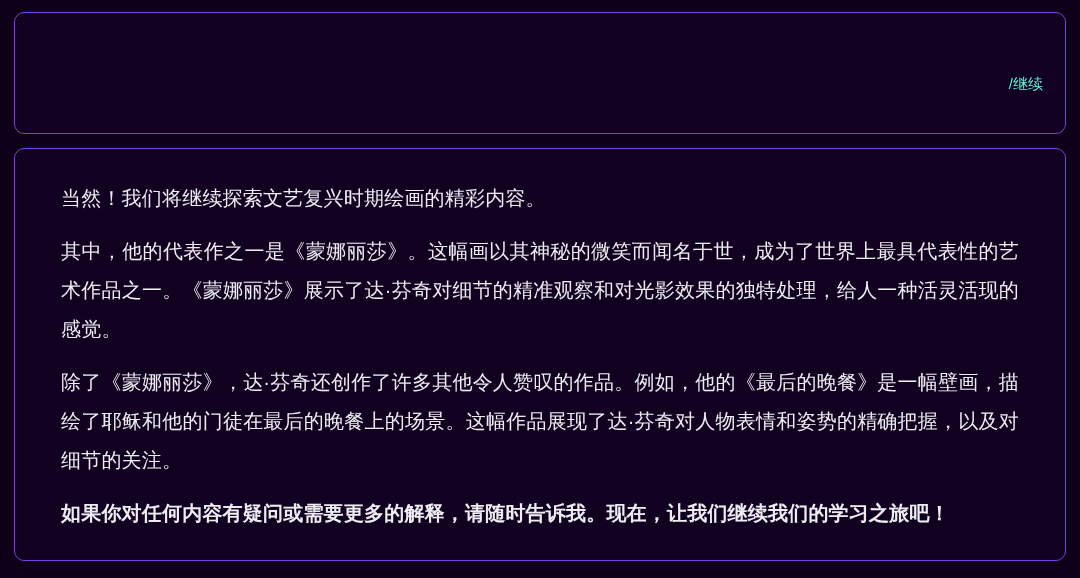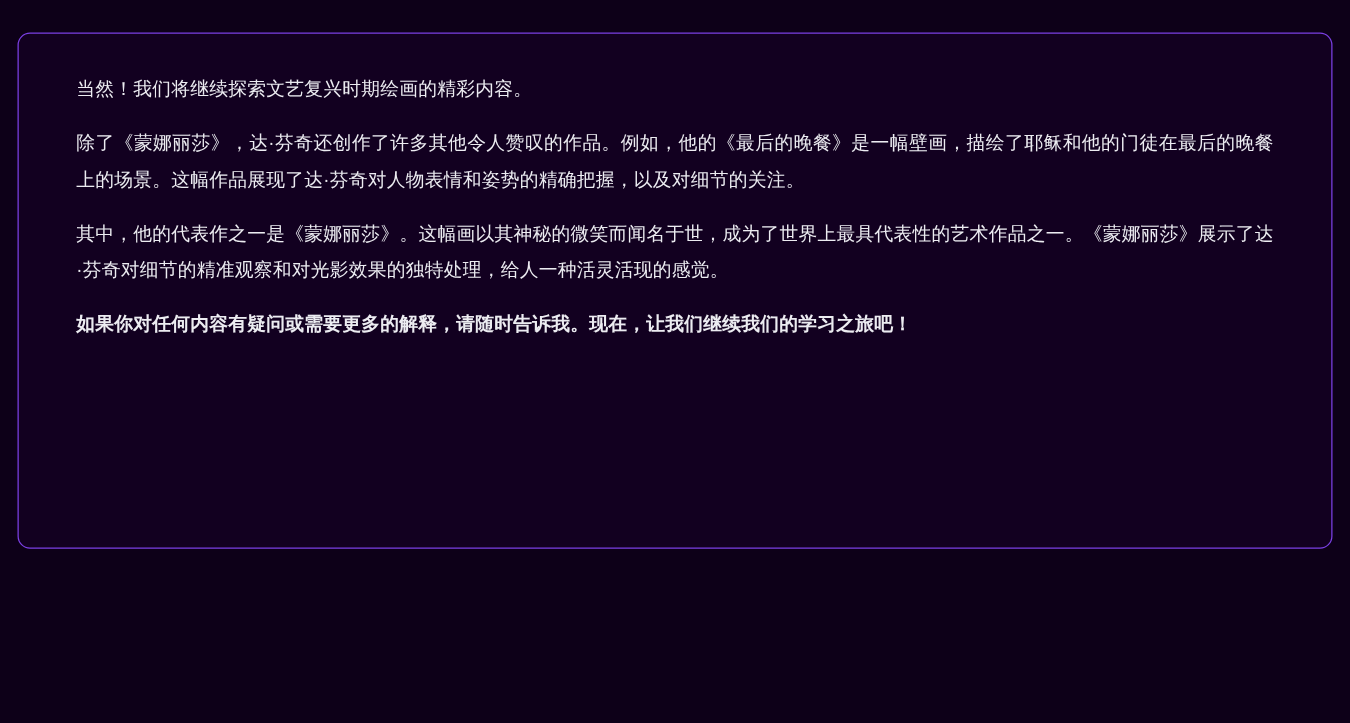--- a/index.html
+++ b/index.html
@@ -42,39 +42,42 @@
     white-space: pre-wrap;
   }
   .assistant-card {
     margin-top: 14px;
     height: 413px;
     padding: 30px 46px 20px 46px;
     overflow: hidden;
   }
   .assistant-body p {
     color: #ececf1;
-    font-size: 15px;
+    font-size: 20px;
     line-height: 1.95;
     margin: 0 0 14px 0;
     letter-spacing: 0.2px;
     text-align: justify;
   }
   .assistant-body p:last-child {
     margin-bottom: 0;
     font-weight: bold;
   }
 </style>
 </head>
 <body>
 
 <div class="page">
 
+  <div class="card user-card">
+    <div class="user-msg">/继续</div>
+  </div>
 
   <div class="card assistant-card">
     <div class="assistant-body">
       <p>当然！我们将继续探索文艺复兴时期绘画的精彩内容。</p>
+      <p>其中，他的代表作之一是《蒙娜丽莎》。这幅画以其神秘的微笑而闻名于世，成为了世界上最具代表性的艺术作品之一。《蒙娜丽莎》展示了达·芬奇对细节的精准观察和对光影效果的独特处理，给人一种活灵活现的感觉。</p>
       <p>除了《蒙娜丽莎》，达·芬奇还创作了许多其他令人赞叹的作品。例如，他的《最后的晚餐》是一幅壁画，描绘了耶稣和他的门徒在最后的晚餐上的场景。这幅作品展现了达·芬奇对人物表情和姿势的精确把握，以及对细节的关注。</p>
-      <p>其中，他的代表作之一是《蒙娜丽莎》。这幅画以其神秘的微笑而闻名于世，成为了世界上最具代表性的艺术作品之一。《蒙娜丽莎》展示了达·芬奇对细节的精准观察和对光影效果的独特处理，给人一种活灵活现的感觉。</p>
       <p>如果你对任何内容有疑问或需要更多的解释，请随时告诉我。现在，让我们继续我们的学习之旅吧！</p>
     </div>
   </div>
 
 </div>
 
 </body></html>

